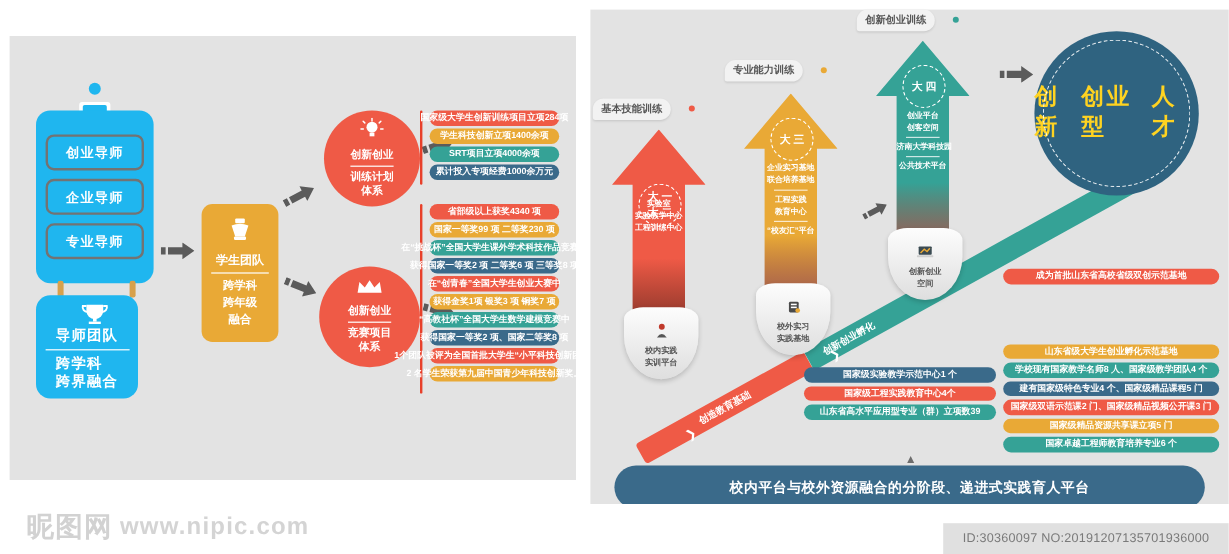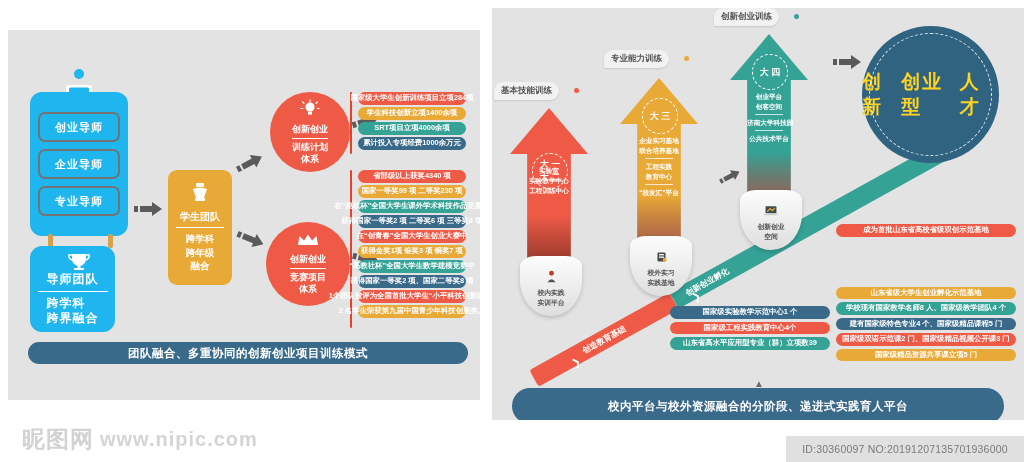--- a/index.html
+++ b/index.html
@@ -221,21 +221,20 @@
         <div class="pill " style="background: rgb(53, 162, 150);">在“挑战杯”全国大学生课外学术科技作品竞赛中</div>
         <div class="pill " style="background: rgb(58, 106, 138); text-align: right;">获得国家一等奖2 项  二等奖6 项  三等奖8 项</div>
         <div class="pill " style="background: rgb(239, 90, 70);">在“创青春”全国大学生创业大赛中</div>
         <div class="pill " style="background: rgb(233, 169, 54);">获得金奖1项  银奖3 项  铜奖7 项</div>
         <div class="pill " style="background: rgb(53, 162, 150);">“高教社杯”全国大学生数学建模竞赛中</div>
         <div class="pill " style="background: rgb(58, 106, 138);">获得国家一等奖2 项、国家二等奖8 项</div>
         <div class="pill " style="background: rgb(239, 90, 70);">1个团队被评为全国首批大学生“小平科技创新团队”</div>
         <div class="pill " style="background: rgb(233, 169, 54);">2 名学生荣获第九届中国青少年科技创新奖。</div>
       </div>
 
-    <div class="abs footer-band" style="left:20px;top:312px;width:440px;height:22px;">团队融合、多重协同的创新创业项目训练模式</div>
   </div>
 
   <div class="abs" id="rightPanel">
 
     <div class="diag" style="left:42px;top:361px;width:160px;background:#ef5a46;transform:rotate(-29deg);">
       <span style="left:56px;top:4px;">创造教育基础</span>
     </div>
 
     <div class="diag" style="left:182px;top:283px;width:320px;background:#35a296;transform:rotate(-29deg);">
       <span style="left:14px;top:4px;">创新创业孵化</span>
@@ -360,20 +359,21 @@
         <div class="pill lbar" style="background: rgb(53, 162, 150);">山东省高水平应用型专业（群）立项数39</div>
       </div>
 
     <div class="abs barstack" id="rpRightBars" style="left:344px;top:216px;width:180px;gap:3px;">
         <div class="pill rbar" style="background: rgb(239, 90, 70);">成为首批山东省高校省级双创示范基地</div>
         <div class="pill rbar" style="background: rgb(233, 169, 54); margin-top: 47px;">山东省级大学生创业孵化示范基地</div>
         <div class="pill rbar" style="background: rgb(53, 162, 150);">学校现有国家教学名师8 人、国家级教学团队4 个</div>
         <div class="pill rbar" style="background: rgb(58, 106, 138);">建有国家级特色专业4 个、国家级精品课程5 门</div>
         <div class="pill rbar" style="background: rgb(239, 90, 70);">国家级双语示范课2 门、国家级精品视频公开课3 门</div>
         <div class="pill rbar" style="background: rgb(233, 169, 54);">国家级精品资源共享课立项5 门</div>
+        <div class="pill rbar" style="background: rgb(53, 162, 150);">国家卓越工程师教育培养专业6 个</div>
       </div>
 
     <div class="abs" style="left:262px;top:370px;color:#6d6d6d;font-size:10px;">▲</div>
 
     <div class="abs footer-band" style="left:20px;top:380px;width:492px;height:36px;">校内平台与校外资源融合的分阶段、递进式实践育人平台</div>
   </div>
 
   <div class="abs" id="whitegap"></div>
 
   <div class="abs" id="wm">

